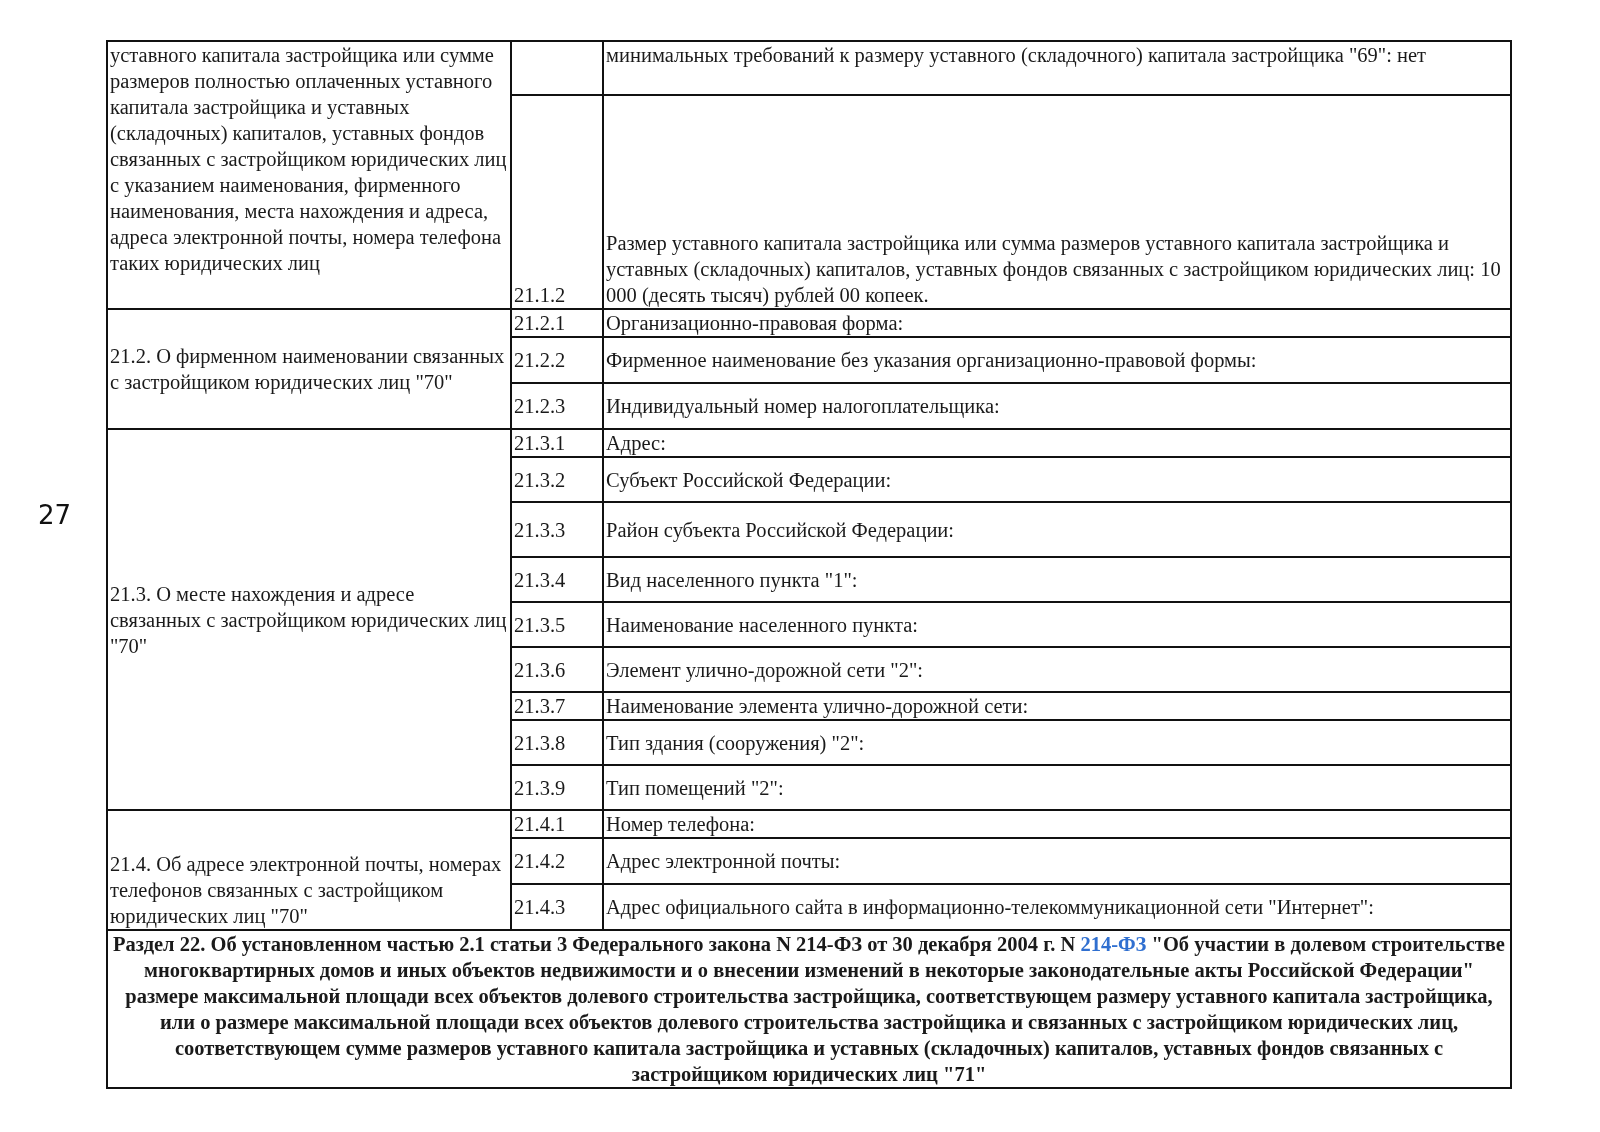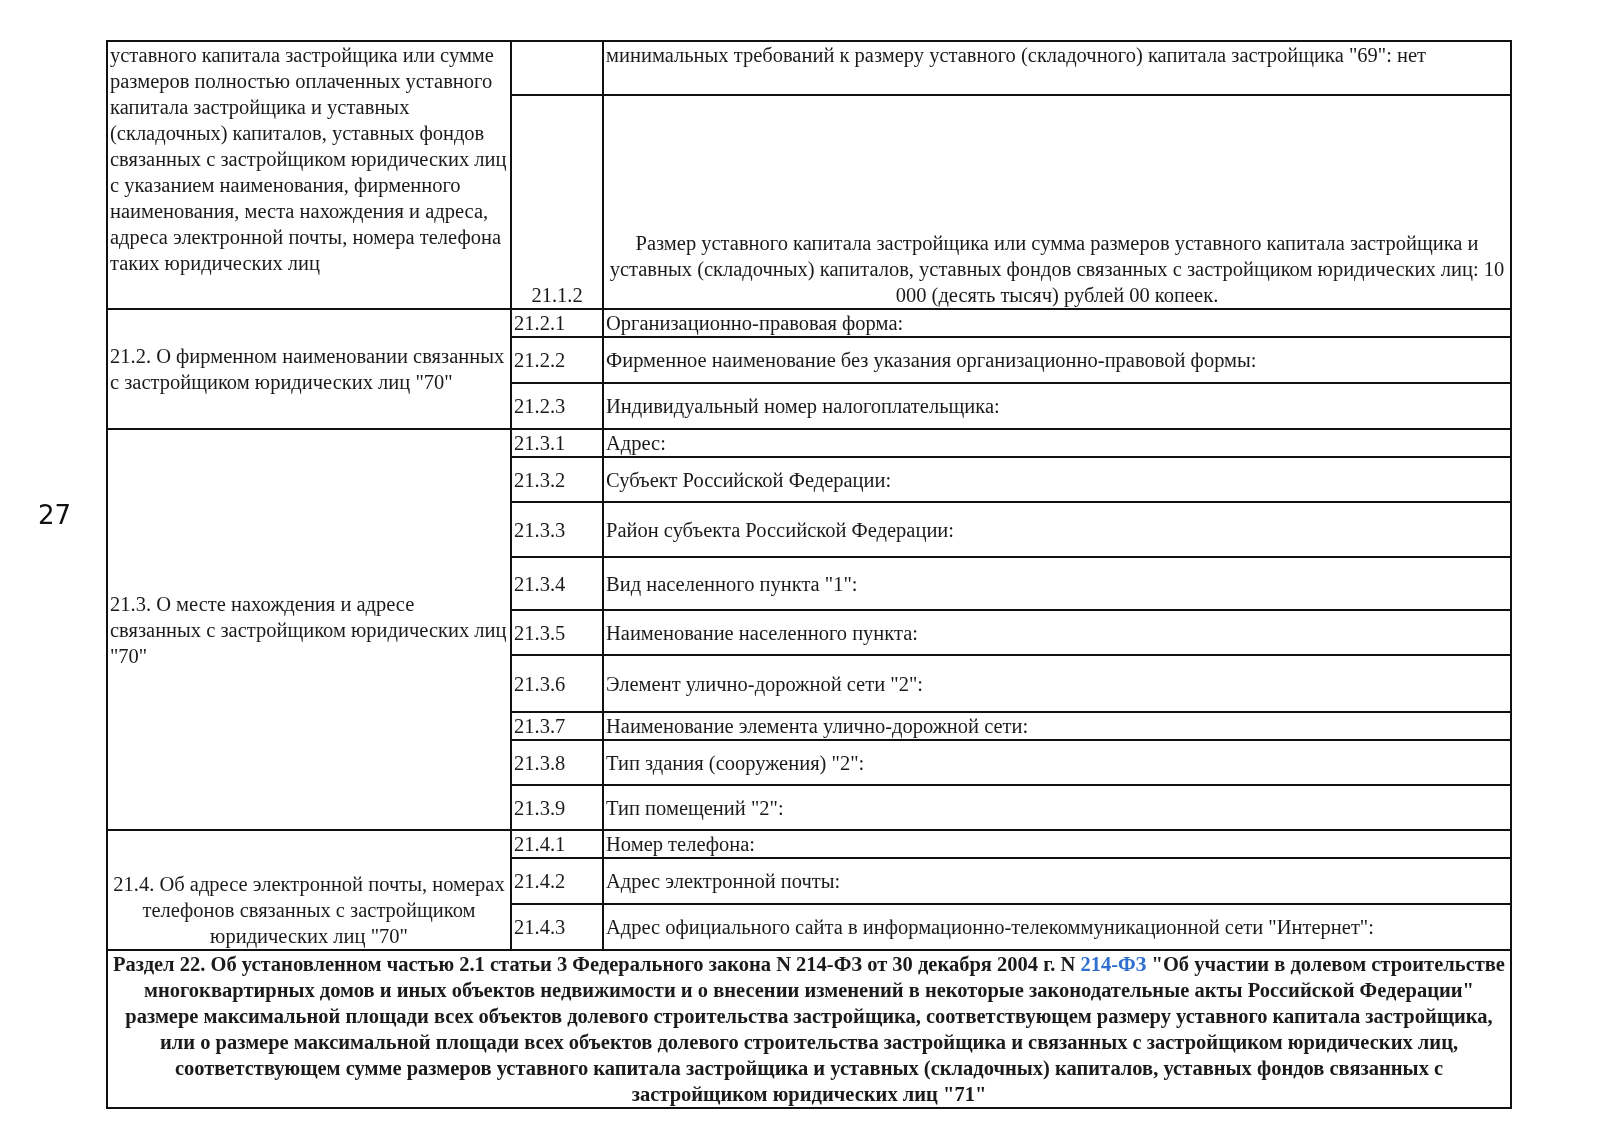--- a/index.html
+++ b/index.html
@@ -6,21 +6,21 @@
   body { width:1600px; height:1132px; position:relative; overflow:hidden;
          font-family:"Liberation Serif", serif; color:#1a1a1a; }
   .page-num { position:absolute; left:38px; top:500px; font-family:"DejaVu Sans", sans-serif;
               font-size:26px; color:#111; }
   table.doc { position:absolute; left:106px; top:40px; width:1404px; border-collapse:collapse;
               table-layout:fixed; font-size:20.5px; line-height:26px; }
   table.doc td { border:2px solid #111; padding:0 2px; vertical-align:middle; }
   col.c1 { width:404px; } col.c2 { width:92px; } col.c3 { width:908px; }
   td.left { vertical-align:middle; }
   td.num { padding-left:1px; }
-  .bottom { vertical-align:bottom !important;text-align:center; }
+  .bottom { vertical-align:bottom !important; }
   td.section { text-align:center; font-weight:bold; padding:4px 6px 6px; line-height:26px; font-size:20.5px; }
   .link { color:#2f6fd0; }
 </style>
 </head>
 <body>
 
 <div class="page-num">27</div>
 
 <table class="doc">
   <colgroup>
@@ -59,29 +59,29 @@
       <td>Адрес:</td>
     </tr>
     <tr style="height:45px">
       <td class="num">21.3.2</td>
       <td>Субъект Российской Федерации:</td>
     </tr>
     <tr style="height:55px">
       <td class="num">21.3.3</td>
       <td>Район субъекта Российской Федерации:</td>
     </tr>
-    <tr style="height:53px">
+    <tr style="height:45px">
       <td class="num">21.3.4</td>
       <td>Вид населенного пункта "1":</td>
     </tr>
     <tr style="height:45px">
       <td class="num">21.3.5</td>
       <td>Наименование населенного пункта:</td>
     </tr>
-    <tr style="height:57px">
+    <tr style="height:45px">
       <td class="num">21.3.6</td>
       <td>Элемент улично-дорожной сети "2":</td>
     </tr>
     <tr style="height:27px">
       <td class="num">21.3.7</td>
       <td>Наименование элемента улично-дорожной сети:</td>
     </tr>
     <tr style="height:45px">
       <td class="num">21.3.8</td>
       <td>Тип здания (сооружения) "2":</td>

